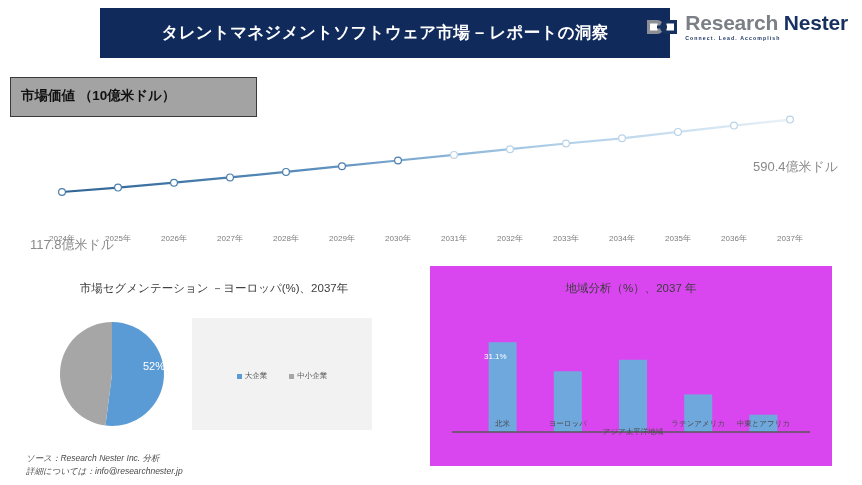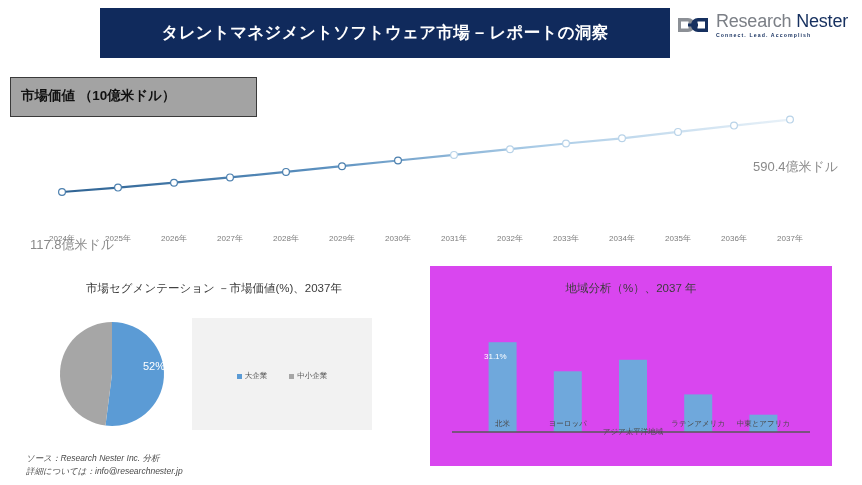--- a/index.html
+++ b/index.html
@@ -48,22 +48,22 @@
     width: 34px;
     height: 24px;
     flex: none;
   }
   .logo-text-wrap {
     display: flex;
     flex-direction: column;
     line-height: 1;
   }
   .logo-word {
-    font-size: 18px;
-    font-weight: 400;
+    font-size: 21px;
+    font-weight: 700;
     letter-spacing: -0.2px;
   }
   .logo-word .w1 { color: #7b7f86; }
   .logo-word .w2 { color: #16305f; }
   .logo-tagline {
     margin-top: 3px;
     font-size: 5.2px;
     font-weight: 700;
     color: #16305f;
     letter-spacing: 1.1px;
@@ -293,21 +293,21 @@
     <span style="left: 454px;">2031年</span>
     <span style="left: 510px;">2032年</span>
     <span style="left: 566px;">2033年</span>
     <span style="left: 622px;">2034年</span>
     <span style="left: 678px;">2035年</span>
     <span style="left: 734px;">2036年</span>
     <span style="left: 790px;">2037年</span>
   </div>
 
 <div class="panel panel-left">
-  <div class="panel-title">市場セグメンテーション －市場価値(%)、2037年</div>
+  <div class="panel-title">市場セグメンテーション －ヨーロッパ(%)、2037年</div>
   <div class="pie-area">
     <svg width="215" height="130" viewBox="0 0 215 130">
       <g id="pie-slices" transform="translate(84,62)">
           <path d="M 0 0 L 0.00 -52.00 A 52 52 0 1 1 -6.52 51.59 Z" fill="#5b9bd5"></path>
           <path d="M 0 0 L -6.52 51.59 A 52 52 0 0 1 -0.00 -52.00 Z" fill="#a6a6a6"></path>
         </g>
     </svg>
   </div>
 </div>
 <div class="pie-legendbox"></div>

